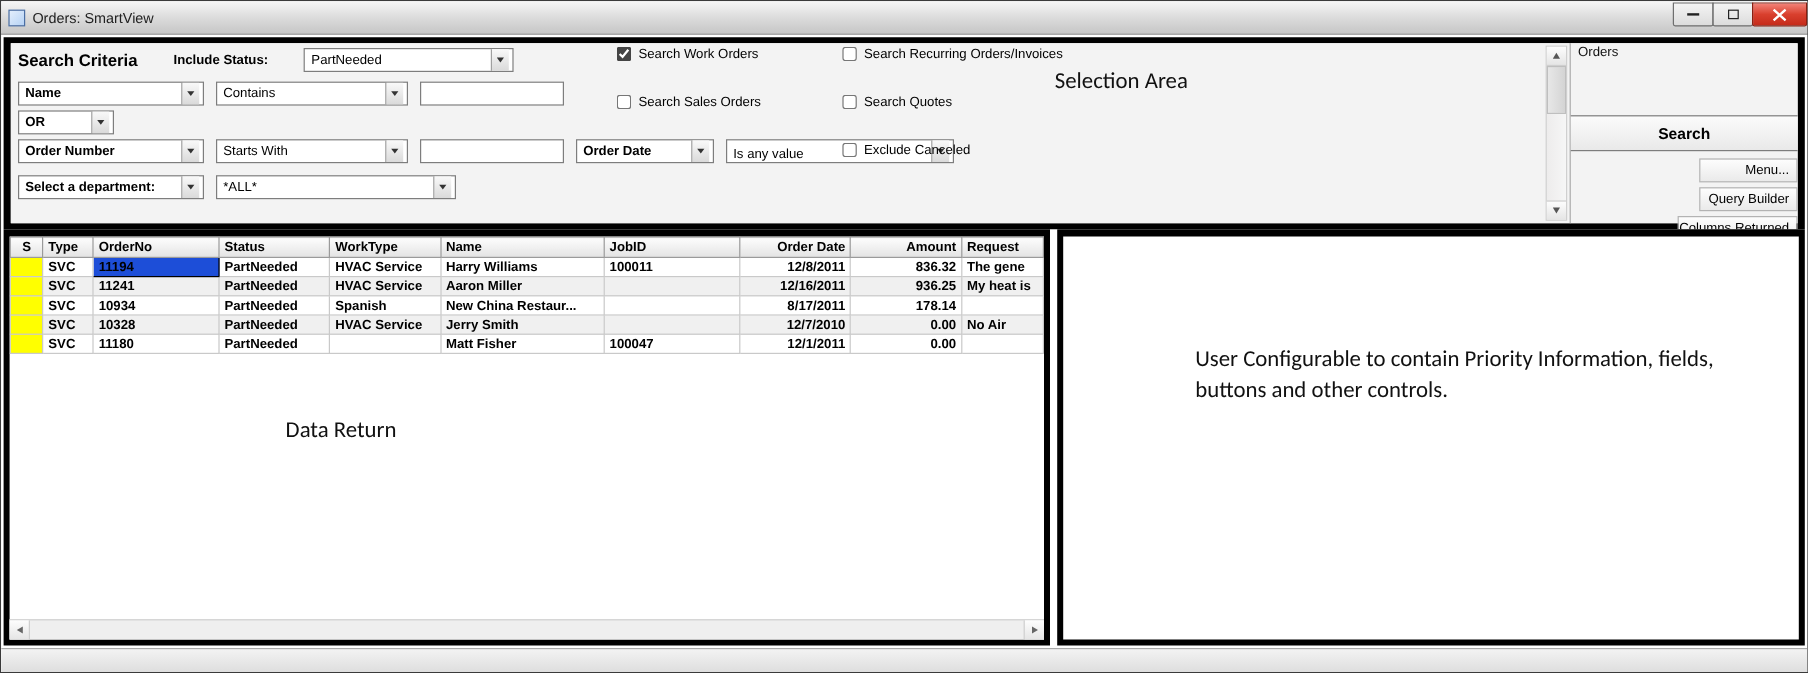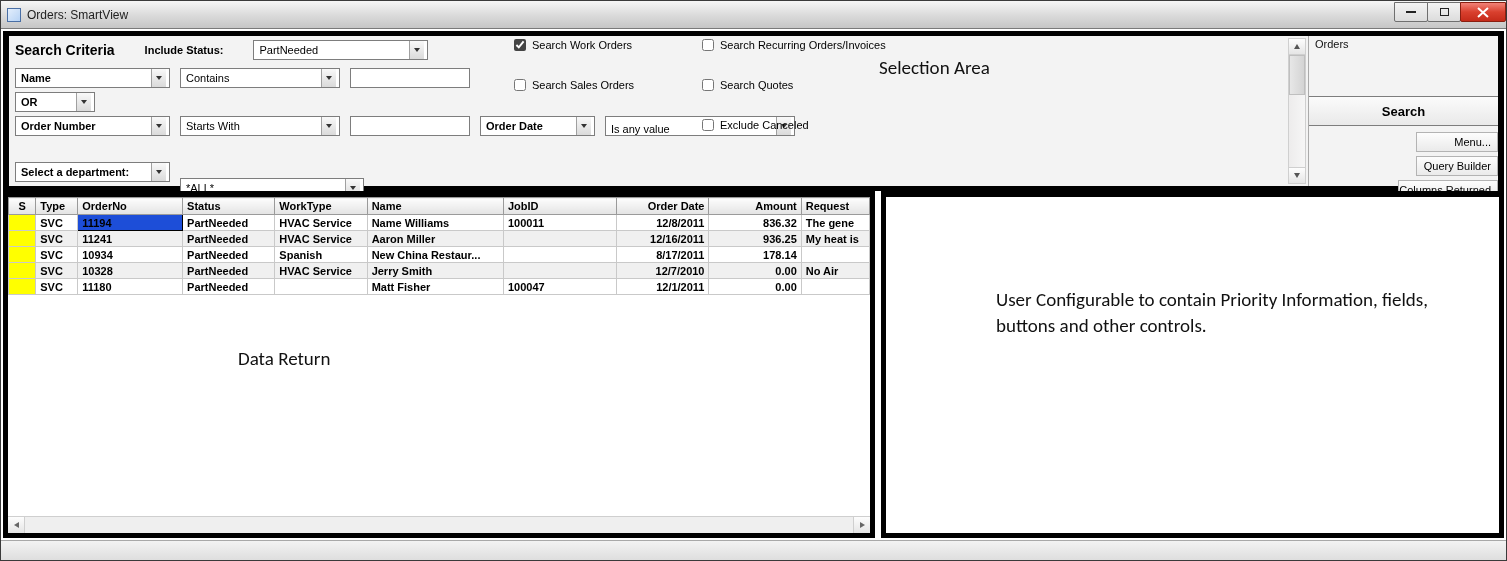--- a/index.html
+++ b/index.html
@@ -112,21 +112,21 @@
       border-left:3px solid transparent;
       border-right:3px solid transparent;
       border-top:4px solid #333;
     }
     .combo-label { padding:0 2px; font-weight:700; overflow:hidden; white-space:nowrap; }
     .combo.plain .combo-label{ font-weight:400; }
     .w155 { width:155px; }
     .w160 { width:160px; }
     .w175 { width:175px; }
     .w80  { width:80px; }
-    .w200 { width:184px;margin-top:32px; }
+    .w200 { width:200px; }
     .w120 { width:120px; }
     .w165 { width:190px;align-items:flex-end; }
     .w115 { width:115px; }
 
     .label-bold { font-weight:700; font-size:11px; }
 
     .check-grid {
       position:absolute;
       left:505px;
       top:3px;
@@ -452,21 +452,21 @@
                 <th class="col-req">Request</th>
               </tr>
             </thead>
             <tbody id="grid-body">
                 <tr class="sel">
                   <td class="swatch"></td>
                   <td>SVC</td>
                   <td class="orderno">11194</td>
                   <td>PartNeeded</td>
                   <td>HVAC Service</td>
-                  <td>Name Williams</td>
+                  <td>Harry Williams</td>
                   <td>100011</td>
                   <td class="num">12/8/2011</td>
                   <td class="num">836.32</td>
                   <td>The gene</td>
                 </tr>
                 <tr>
                   <td class="swatch"></td>
                   <td>SVC</td>
                   <td class="orderno">11241</td>
                   <td>PartNeeded</td>

